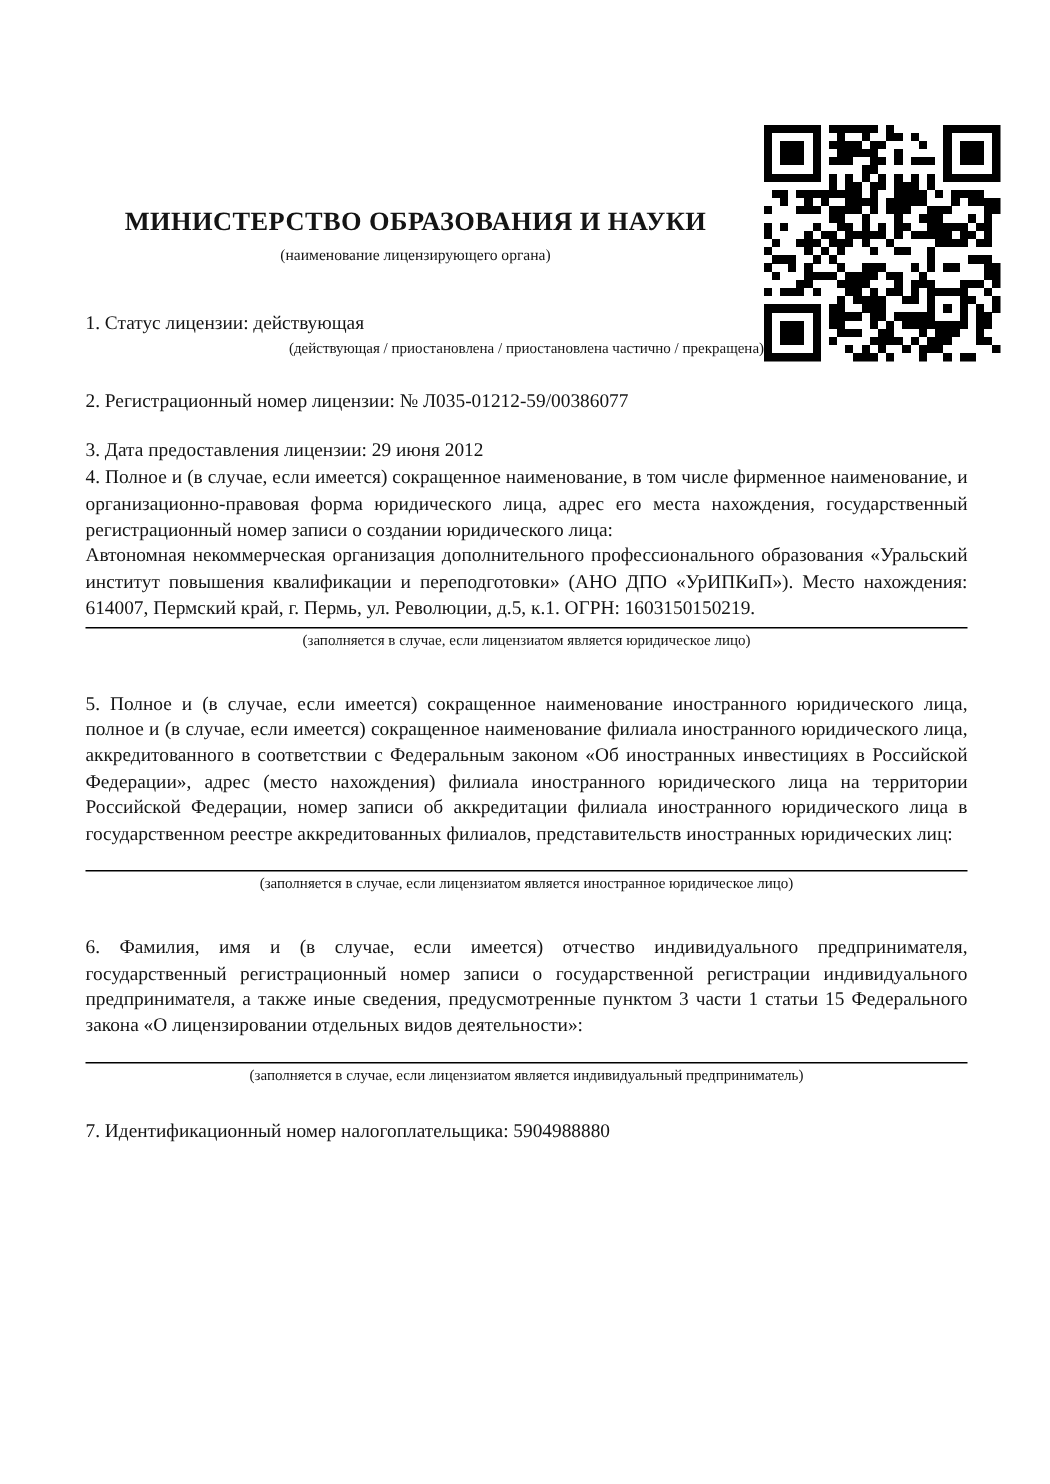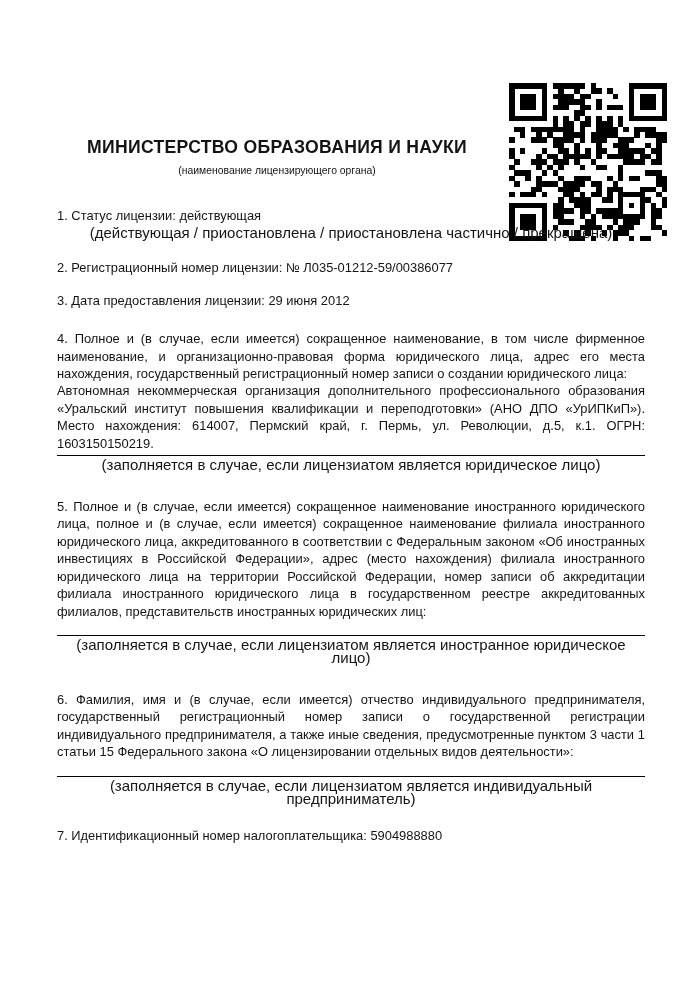--- a/index.html
+++ b/index.html
@@ -1,21 +1,21 @@
 <!DOCTYPE html>
 <html lang="ru"><head>
 <meta charset="utf-8">
 <style>
   html, body { margin:0; padding:0; background:#ffffff; }
   .page {
     position:relative;
     width:700px; height:852px;
     background:#ffffff;
     color:#141414;
-    font-family:Liberation Sans, sans-serif;
+    font-family:Liberation Serif, serif;
     font-size:12.9px;
     line-height:17.4px;
     overflow:hidden;
   }
   .content {
     position:absolute;
     left:57px; top:0;
     width:588px;
   }
   .ministry {
@@ -42,27 +42,27 @@
   .doc-title {
     text-align:center;
     margin-top:97px;
   }
   .doc-title div { margin:0; }
   .item { margin-top:27px; }
   .item p { margin:0; }
   .justify { text-align:justify; }
   .caption {
     text-align:center;
-    font-size:15px;
+    font-size:10px;
     line-height:13px;
   }
   .mt30 { margin-top:30px; }
   .mt20 { margin-top:20px; }
   .mt15 { margin-top:15px; }
-  .mt16 { margin-top:21px; }
+  .mt16 { margin-top:1px; }
   .mt22 { margin-top:22px; }
   .sub-caption { margin-top:2px; }
   .rule {
     border:none;
     border-top:1.6px solid #000;
     margin:3px 0 0 0;
     height:0;
   }
   .rule--spaced { margin-top:15px; }
   .rule-caption { margin-top:2px; }

